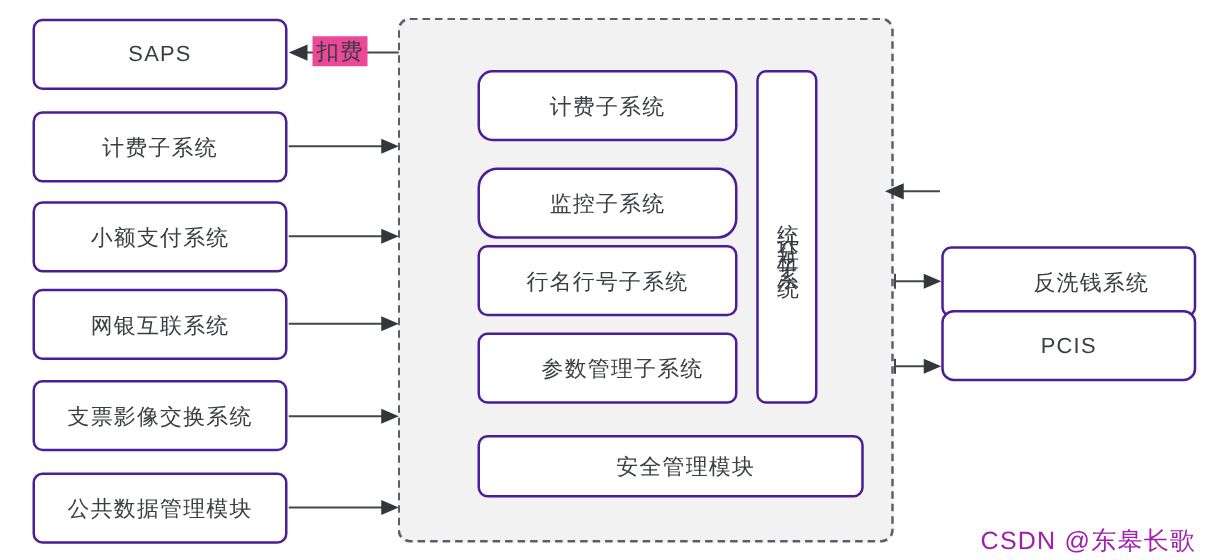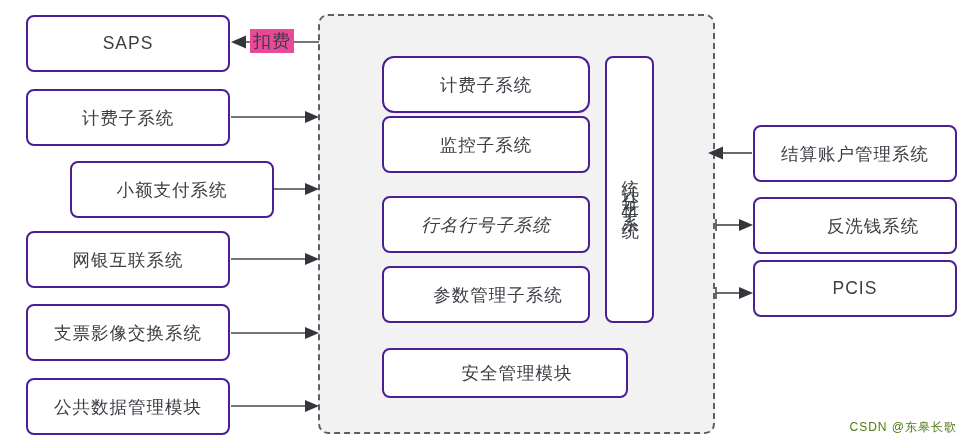--- a/index.html
+++ b/index.html
@@ -63,46 +63,46 @@
     background: #ec4899;
     font-size: 18px;
     color: #3a3d42;
     letter-spacing: 1px;
     z-index: 4;
   }
   .watermark {
     position: absolute;
     right: 10px;
     top: 419px;
-    font-size: 12px;
-    color: #4d7c0f;
+    font-size: 20px;
+    color: #a21caf;
     letter-spacing: 1px;
     z-index: 5;
   }
   
   .ln { left: 26px; width: 204px; height: 57px; }
   .ln0 { top: 15px; }
   .ln1 { top: 89px; }
-  .ln2 { top: 161px; margin-left: 44px; }
+  .ln2 { top: 161px; }
   .ln3 { top: 231px; }
   .ln4 { top: 304px; }
   .ln5 { top: 378px; }
   
   .cn { left: 382px; width: 208px; height: 57px; }
   .cn0 { top: 56px; border-radius: 12px; }
-  .cn1 { top: 116px; }
-  .cn2 { top: 196px; font-style: italic; }
+  .cn1 { top: 134px; border-radius: 16px; }
+  .cn2 { top: 196px; }
   .cn3 { top: 266px; padding-left: 24px; }
-  .cn-bottom { left: 382px; top: 348px; width: 246px; height: 50px; padding-left: 24px; }
+  .cn-bottom { left: 382px; top: 348px; width: 309px; height: 50px; padding-left: 24px; }
   .cn-vert { left: 605px; top: 56px; width: 49px; height: 267px; }
   
   .rn { left: 753px; width: 204px; height: 57px; }
   .rn0 { top: 125px; }
   .rn1 { top: 197px; padding-left: 36px; }
-  .rn2 { top: 260px; }
+  .rn2 { top: 248px; border-radius: 10px; }
 </style>
 </head>
 <body>
 
 <div class="stage">
 
   <div class="container-zone"></div>
 
   <svg class="connector-layer" width="967" height="448" viewBox="0 0 967 448">
     <g stroke="#43474c" stroke-width="1.6" fill="none">
@@ -145,19 +145,18 @@
   <div class="node ln ln4">支票影像交换系统</div>
   <div class="node ln ln5">公共数据管理模块</div>
 
   <div class="node cn cn0">计费子系统</div>
   <div class="node cn cn1">监控子系统</div>
   <div class="node cn cn2">行名行号子系统</div>
   <div class="node cn cn3">参数管理子系统</div>
   <div class="node v cn-vert">统计分析子系统</div>
   <div class="node cn-bottom">安全管理模块</div>
 
-  <div class="node rn rn0">结算账户管理系统</div>
   <div class="node rn rn1">反洗钱系统</div>
   <div class="node rn rn2">PCIS</div>
 
   <div class="watermark">CSDN @东皋长歌</div>
 
 </div>
 
 </body></html>

